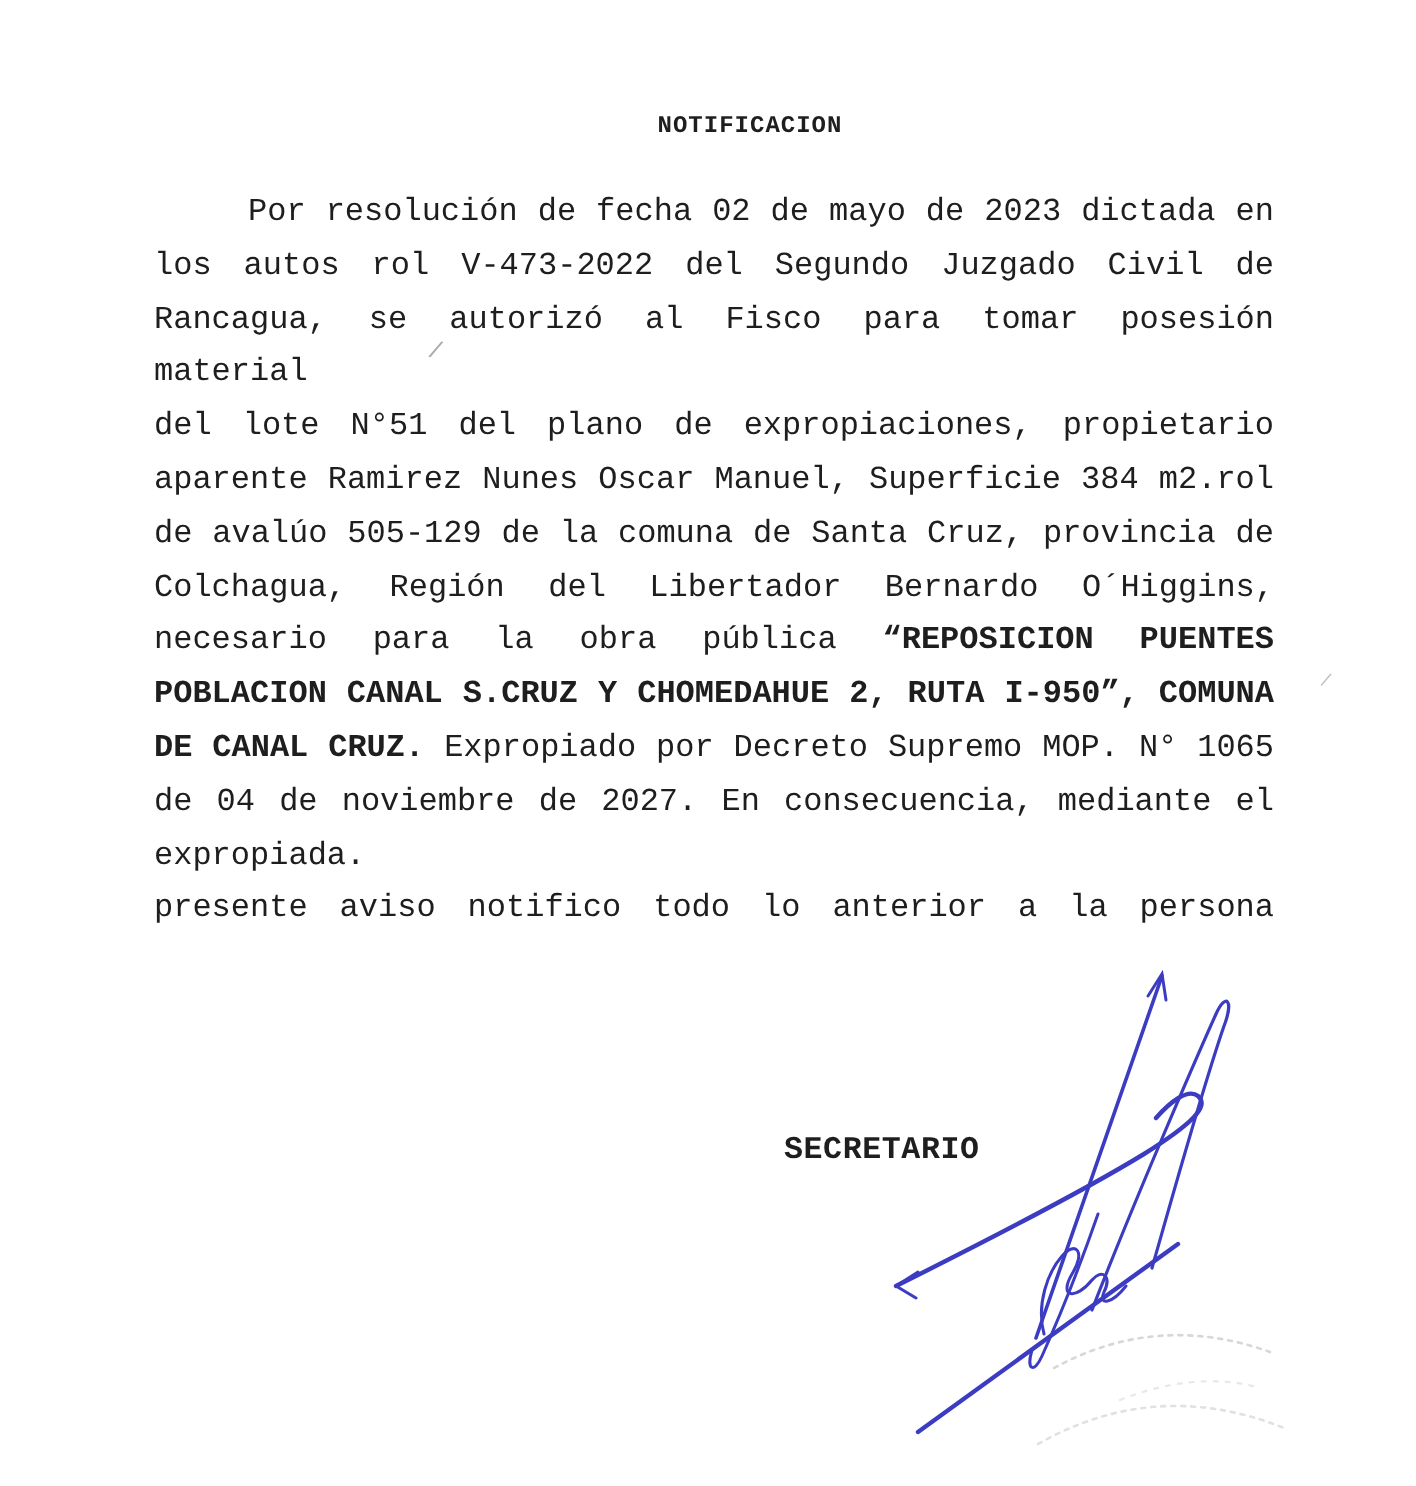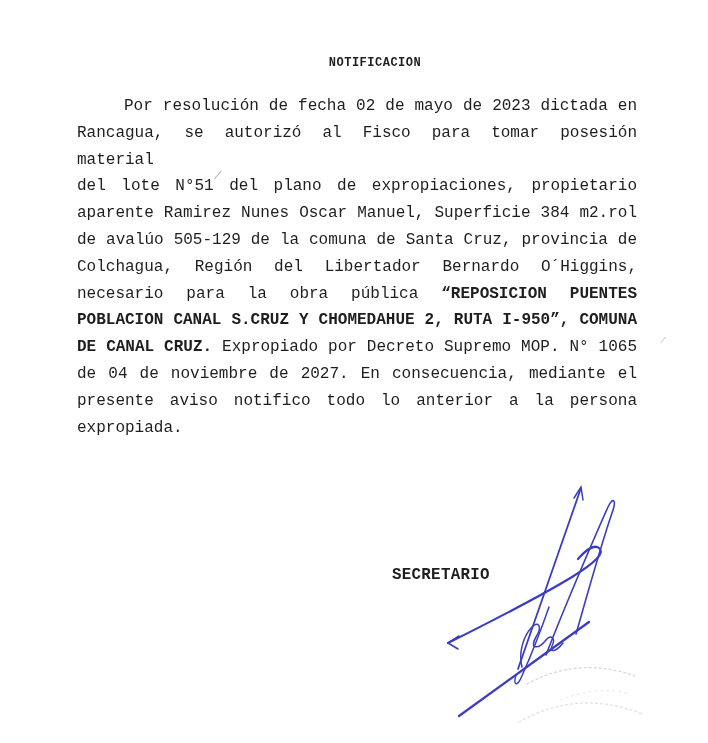--- a/index.html
+++ b/index.html
@@ -66,31 +66,32 @@
 </style>
 </head>
 <body>
 
 <div class="page" style="--ink: #1e1e1e; --paper: #ffffff;">
 
   <div class="title">NOTIFICACION</div>
 
   <div class="paragraph">
       <div class="line indent"><span>Por resolución de fecha 02 de mayo de 2023 dictada en</span></div>
+      <div class="line"><span>los autos rol V-473-2022 del Segundo Juzgado Civil de</span></div>
       <div class="line"><span>Rancagua, se autorizó al Fisco para tomar posesión material</span></div>
       <div class="line"><span>del lote N°51 del plano de expropiaciones, propietario</span></div>
       <div class="line"><span>aparente Ramirez Nunes Oscar Manuel, Superficie 384 m2.rol</span></div>
       <div class="line"><span>de avalúo 505-129 de la comuna de Santa Cruz, provincia de</span></div>
       <div class="line"><span>Colchagua, Región del Libertador Bernardo O´Higgins,</span></div>
       <div class="line"><span>necesario para la obra pública </span><span class="bold">“REPOSICION PUENTES</span></div>
       <div class="line"><span class="bold">POBLACION CANAL S.CRUZ Y CHOMEDAHUE 2, RUTA I-950”, COMUNA</span></div>
       <div class="line"><span class="bold">DE CANAL CRUZ.</span><span> Expropiado por Decreto Supremo MOP. N° 1065</span></div>
       <div class="line"><span>de 04 de noviembre de 2027. En consecuencia, mediante el</span></div>
+      <div class="line last"><span>expropiada.</span></div>
       <div class="line"><span>presente aviso notifico todo lo anterior a la persona</span></div>
-      <div class="line last"><span>expropiada.</span></div>
     </div>
 
   <div class="secretario">SECRETARIO</div>
 
   <svg class="sig-overlay" viewBox="0 0 708 743" xmlns="http://www.w3.org/2000/svg">
     <g fill="none" stroke-linecap="round">
       <path class="pen" stroke-width="1.8" d="M 518,669 C 534,622 561,546 581,488" stroke="#3c3cc2"></path>
       <path class="pen" stroke-width="1.5" d="M 574,498 L 581,487 L 583,500" stroke="#3c3cc2"></path>
       <path class="pen" stroke-width="1.6" d="M 546,655 C 566,603 599,527 608,507 C 613,496 617,500 612,513 C 601,545 588,592 576,634" stroke="#3c3cc2"></path>
       <path class="pen" stroke-width="2.2" d="M 448,643 C 486,624 541,596 572,577 C 596,562 605,553 599,548 C 594,544 585,551 578,559" stroke="#3c3cc2"></path>

